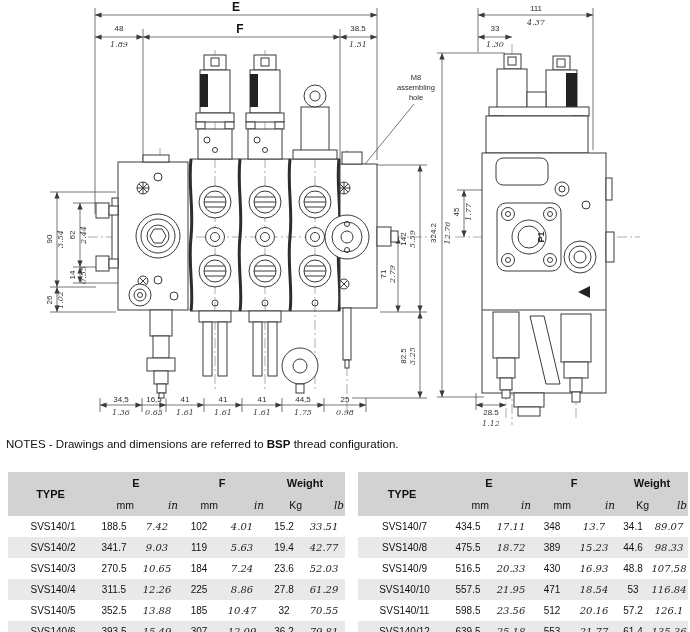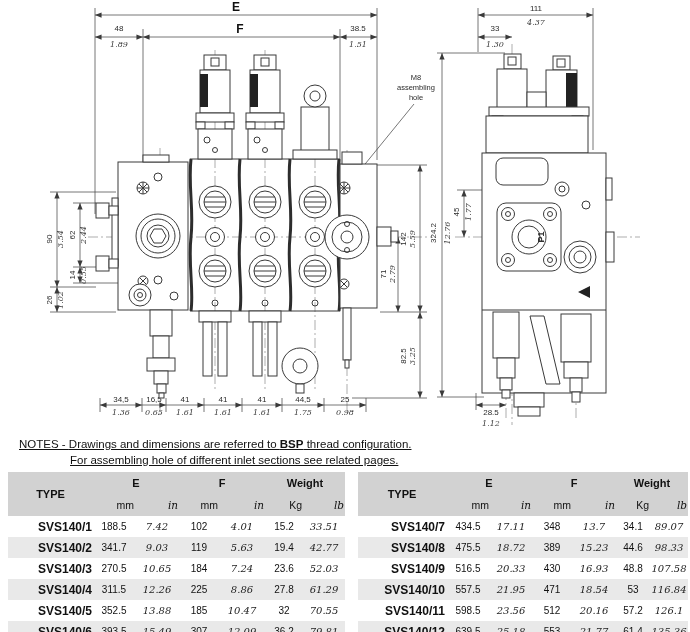--- a/index.html
+++ b/index.html
@@ -12,33 +12,33 @@
   .thk{stroke:#2d2d2d;stroke-width:3;fill:none;}
   .dim{stroke:#4a4a4a;stroke-width:.75;fill:none;}
   .cl{stroke:#8a8a8a;stroke-width:.7;fill:none;stroke-dasharray:10 3 2 3;}
   .dk{fill:#222;stroke:none;}
   text.mm{font:8px "Liberation Sans",sans-serif;fill:#2b2b2b;}
   text.inch{font:italic 8px "DejaVu Serif",serif;fill:#3d3d3d;}
   text.big{font:bold 12px "Liberation Sans",sans-serif;fill:#111;}
   text.sm{font:7.5px "Liberation Sans",sans-serif;fill:#2b2b2b;}
   text.pt{font:bold 9px "Liberation Sans",sans-serif;fill:#333;}
   
-  .notes{position:absolute;left:19px;top:436px;font:11.5px "Liberation Sans",sans-serif;
-         color:#111;line-height:16px;text-decoration:underline;}
+  .notes{position:absolute;left:6px;top:436px;font:11.5px "Liberation Sans",sans-serif;
+         color:#111;line-height:16px;}
   .notes .l2{padding-left:51px;}
   
   .tables{position:absolute;left:8px;top:472px;display:flex;gap:13px;}
   table.dim-table{border-collapse:collapse;table-layout:fixed;font:10px "Liberation Sans",sans-serif;color:#111;}
   table.dim-table thead th{background:#d2d2d2;}
   th.type-h{font:bold 11px "Liberation Sans",sans-serif;text-align:center;vertical-align:middle;margin-left:12px;}
   th.grp{font:bold 11px "Liberation Sans",sans-serif;height:20px;text-align:center;}
   th.sub{font:10.5px "Liberation Sans",sans-serif;font-weight:normal;height:20px;text-align:right;}
   th.sub.it{font:italic 10.5px "DejaVu Serif",serif;}
   td{height:19px;text-align:center;}
-  td.type{font-weight:bold;text-align:right;padding-left:6px;font-size:12px;}
+  td.type{font-weight:normal;text-align:center;padding-left:6px;font-size:10px;}
   td.it{font:italic 10px "DejaVu Serif",serif;color:#222;}
   tbody tr:nth-child(even){background:#e9e9e9;}
 </style>
 </head>
 <body>
 
 <div class="canvas">
 
 <svg width="690" height="432" viewBox="0 0 690 432">
   <defs>
@@ -425,21 +425,20 @@
     </g>
     <g>
       <rect class="lnf" x="514" y="393" width="30" height="14"></rect>
       <rect class="lnf" x="518" y="407" width="22" height="9"></rect>
     </g>
   </g>
 </svg>
 
 <div class="notes">
   <div><span>NOTES - </span><span>Drawings and dimensions are referred to </span><b>BSP</b><span> thread configuration.</span></div>
-  <div class="l2">For assembling hole of different inlet sections see related pages.</div>
 </div>
 
 <div class="tables">
   <table class="dim-table">
     <colgroup>
       <col style="width:85px">
           <col style="width:42px">
           <col style="width:44px">
       <col style="width:40px">
           <col style="width:46px">

